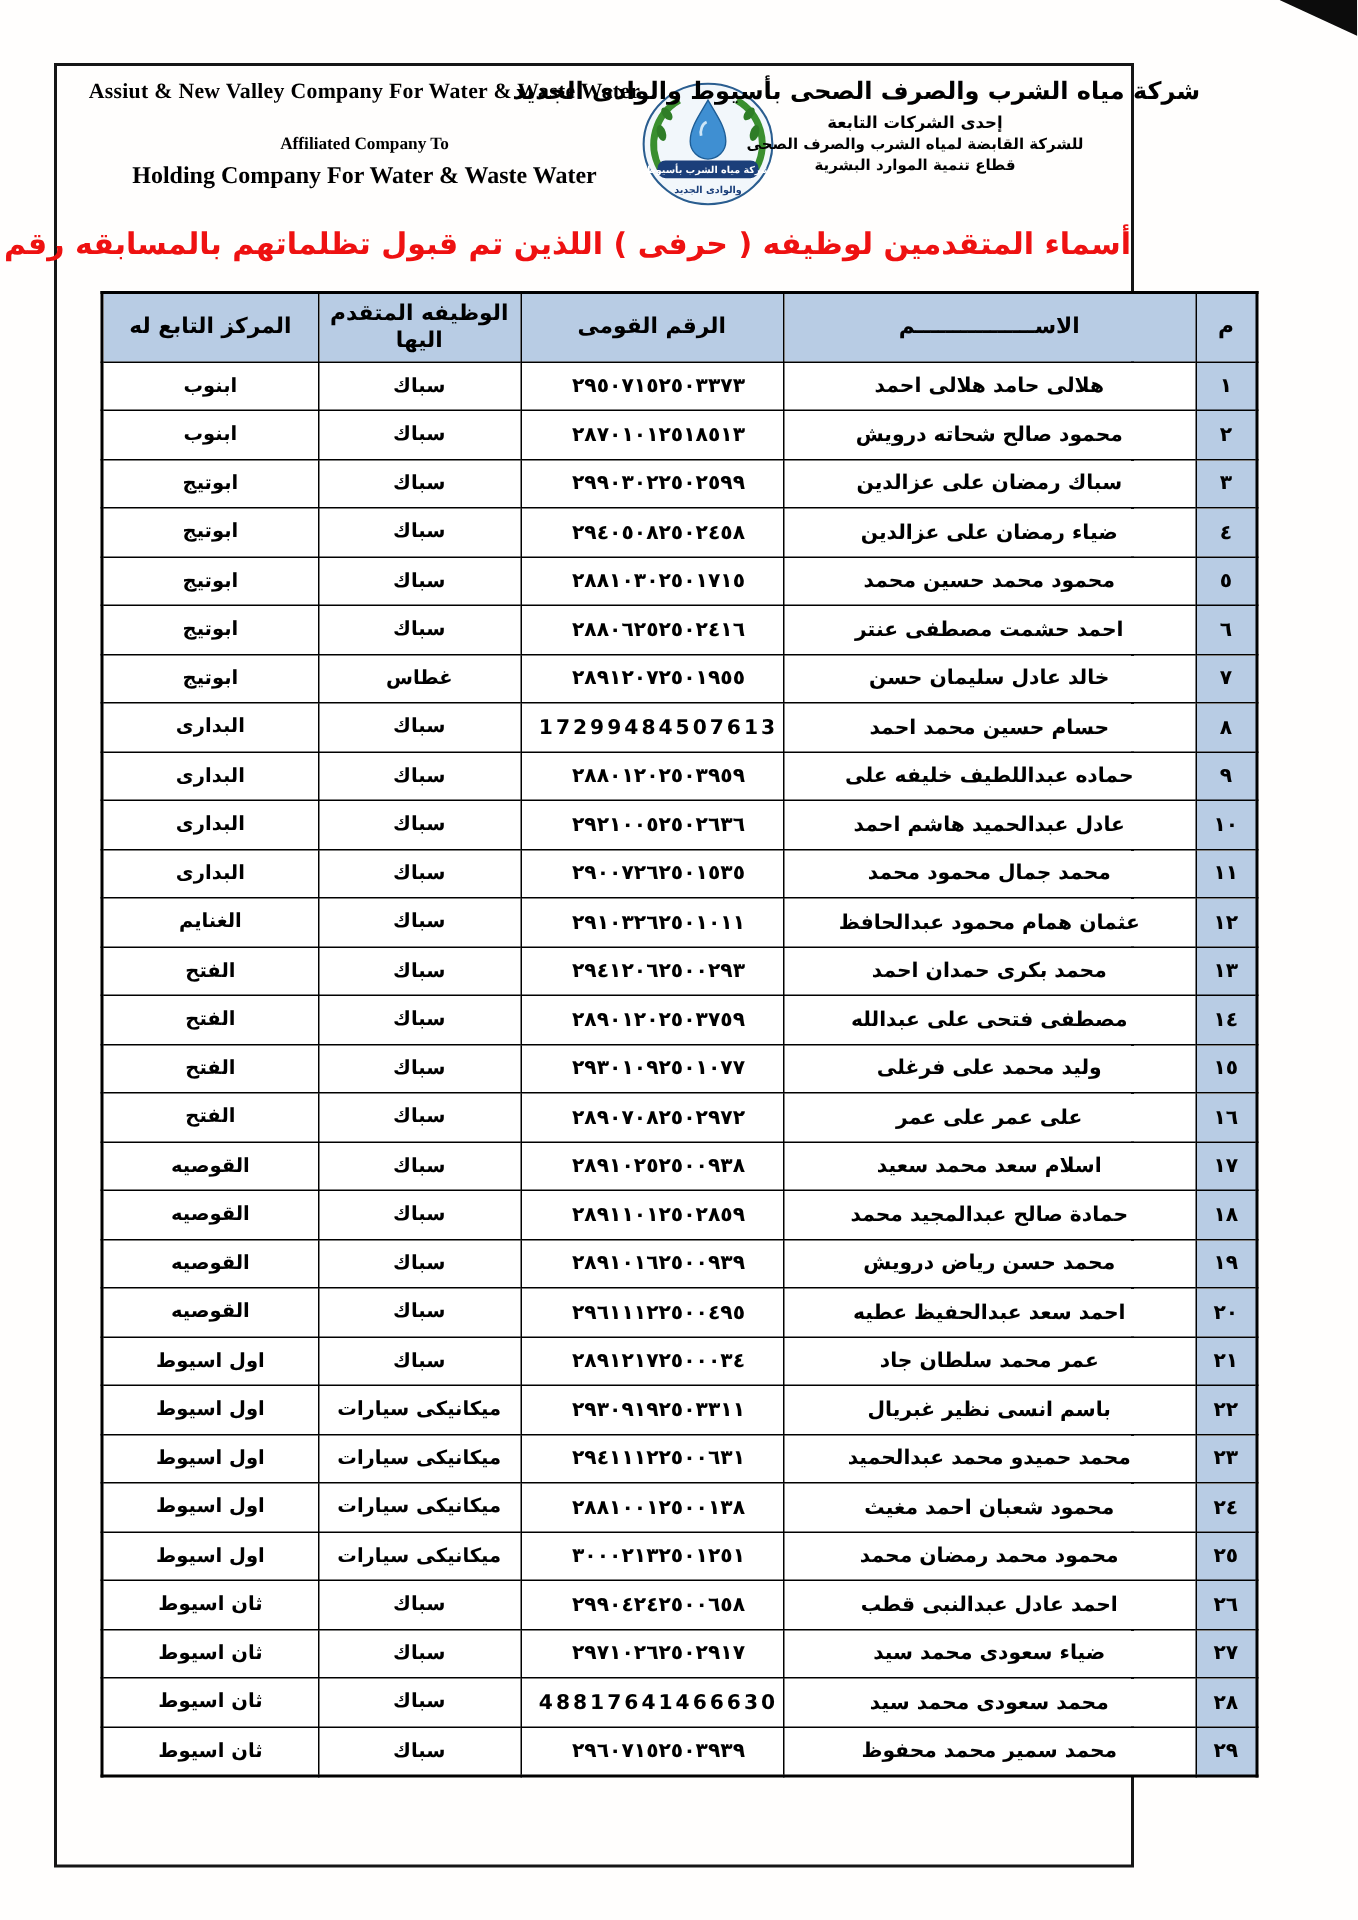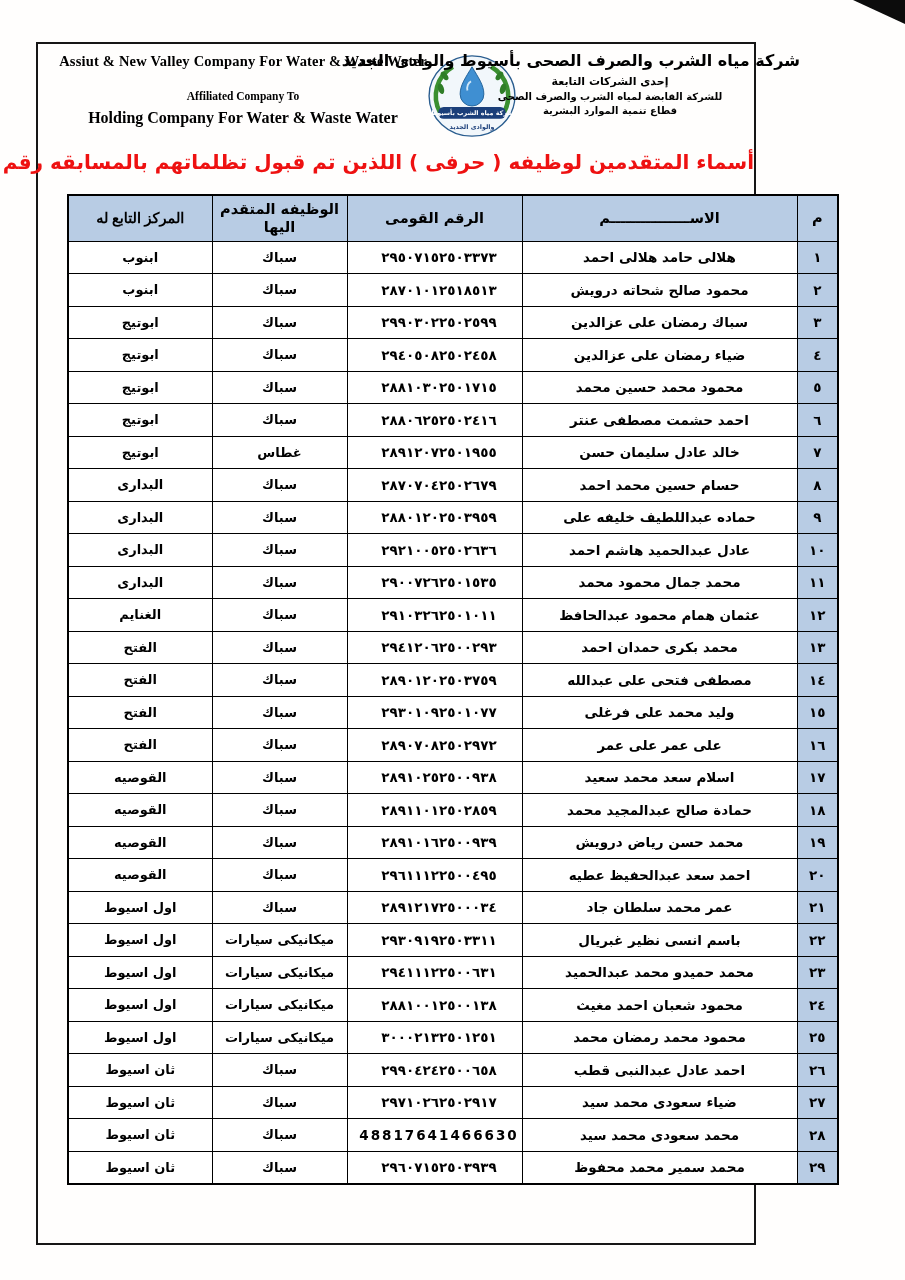--- a/index.html
+++ b/index.html
@@ -53,21 +53,21 @@
     border:1px solid #000; text-align:center; vertical-align:middle;
     font-weight:bold; overflow:hidden; padding:0 2px;
   }
   .tbl thead th { background:#b8cce4; height:46px; font-size:14.5px; line-height:1.25; }
   .tbl td { height:32.5px; font-size:13px; background:#ffffff; }
   .tbl td.c-num { background:#b8cce4; }
   th.c-num    { width:41px; }
   th.c-name   { width:275px; }
   th.c-id     { width:175px; }
   th.c-job    { width:135px; }
-  th.c-center { width:144px;font-family:Liberation Serif, serif; }
+  th.c-center { width:144px; }
   td.c-id   { font-size:13.5px; letter-spacing:2px;padding-left:11px; }
   td.c-name { font-size:13.5px; }
   td.c-num  { font-size:13.5px; }
 </style>
 </head>
 <body>
 
 <div class="page">
 
   <div class="corner-wedge"></div>
@@ -162,21 +162,21 @@
           <tr>
             <td class="c-num">٧</td>
             <td class="c-name">خالد عادل سليمان حسن</td>
             <td class="c-id">٢٨٩١٢٠٧٢٥٠١٩٥٥</td>
             <td class="c-job">غطاس</td>
             <td class="c-center">ابوتيج</td>
           </tr>
           <tr>
             <td class="c-num">٨</td>
             <td class="c-name">حسام حسين محمد احمد</td>
-            <td class="c-id">٢٨٧٠٧٠٤٢٥٠٢٦٧٩</td>
+            <td class="c-id">17299484507613</td>
             <td class="c-job">سباك</td>
             <td class="c-center">البدارى</td>
           </tr>
           <tr>
             <td class="c-num">٩</td>
             <td class="c-name">حماده عبداللطيف خليفه على</td>
             <td class="c-id">٢٨٨٠١٢٠٢٥٠٣٩٥٩</td>
             <td class="c-job">سباك</td>
             <td class="c-center">البدارى</td>
           </tr>

